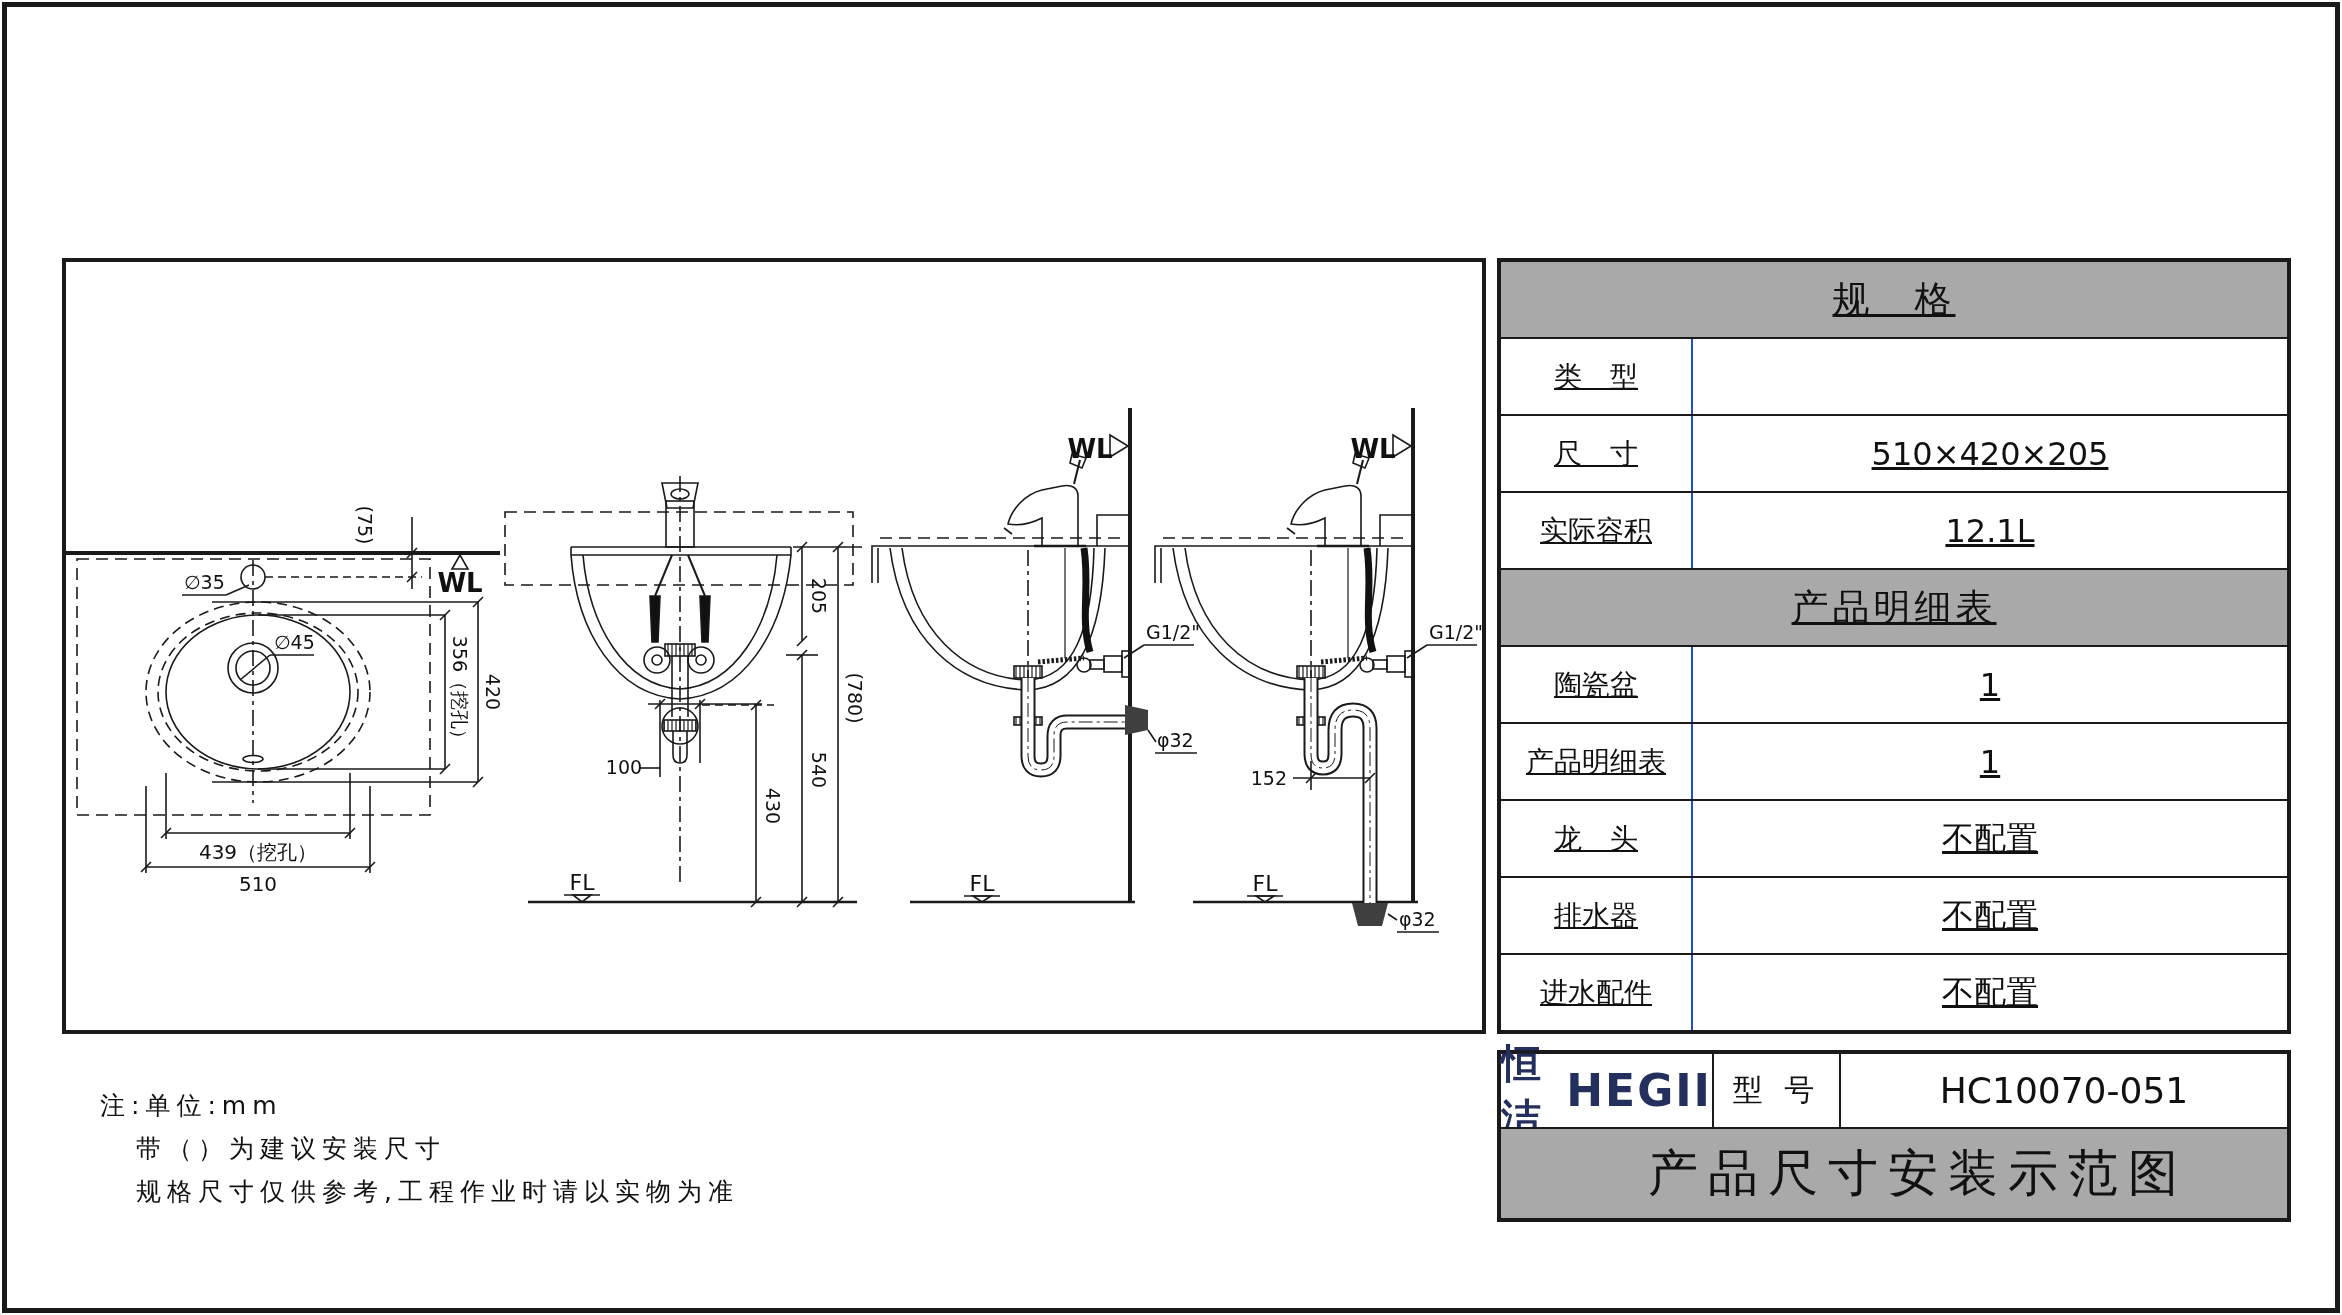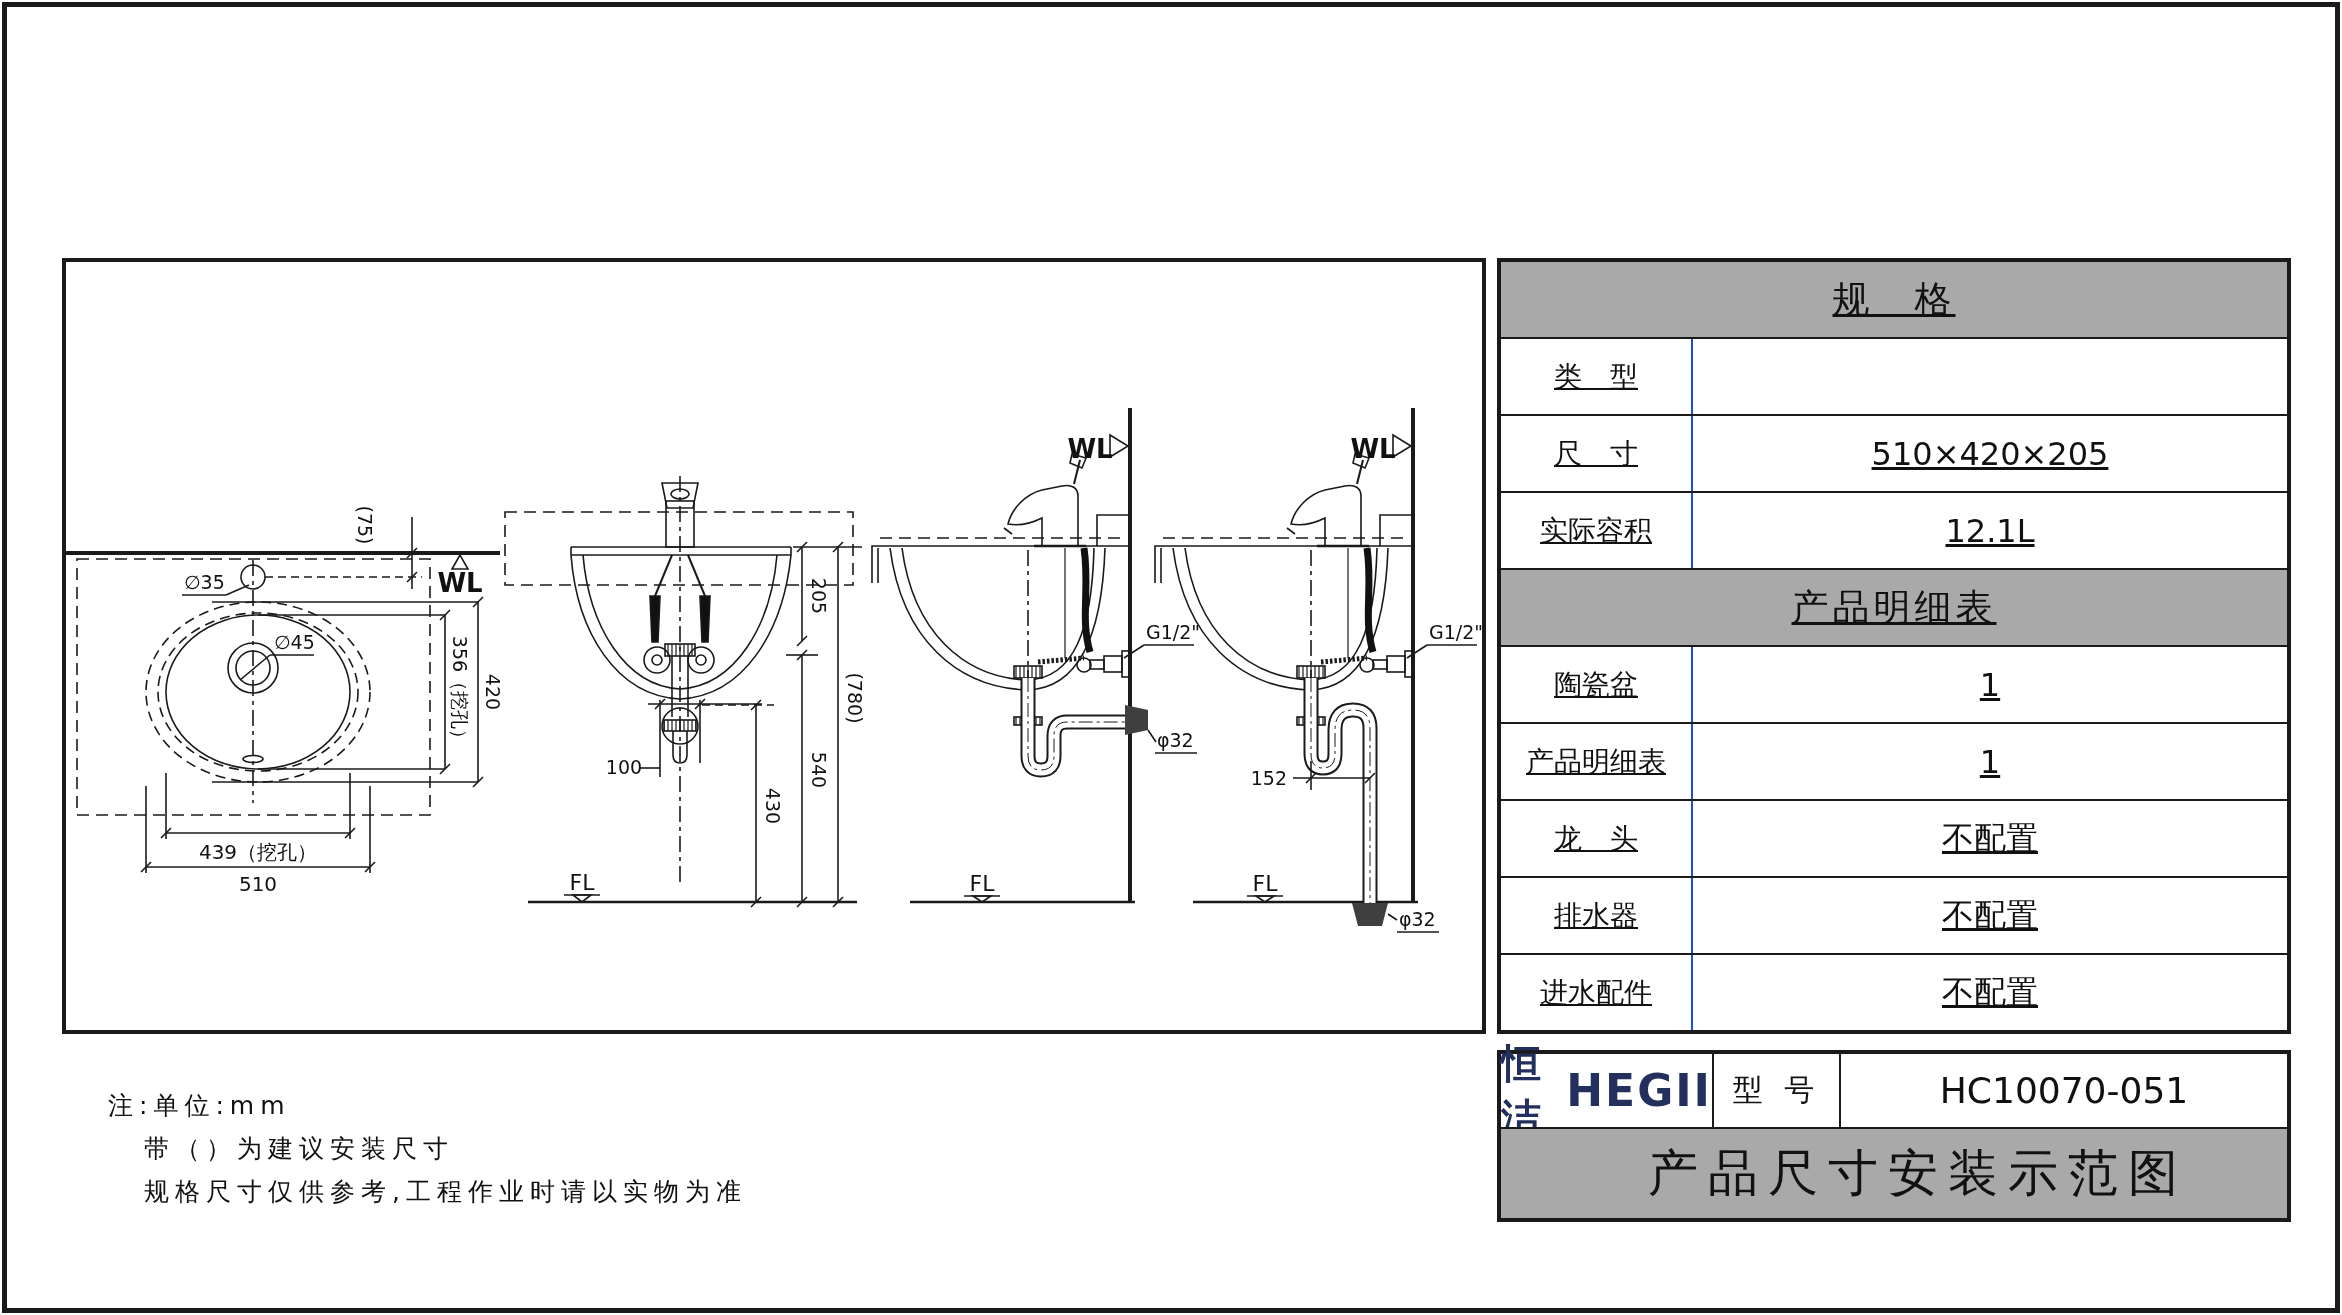--- a/index.html
+++ b/index.html
@@ -25,21 +25,21 @@
   .tb-logo{width:211px;border-right:2px solid #1a1a1a;display:flex;
       align-items:center;justify-content:center;gap:6px;}
   .brand-cn{font-size:40px;font-weight:bold;color:#232f5c;letter-spacing:1px;}
   .brand-en{font-size:44px;font-weight:bold;color:#232f5c;letter-spacing:2px;}
   .tb-model-label{width:125px;border-right:2px solid #1a1a1a;display:flex;
       align-items:center;justify-content:center;font-size:30px;letter-spacing:6px;}
   .tb-model-value{flex:1;display:flex;align-items:center;justify-content:center;font-size:36px;}
   .tb-title{flex:1;background:#a9a9a9;border-top:2px solid #1a1a1a;display:flex;
       align-items:center;justify-content:center;font-size:50px;letter-spacing:10px;padding-left:48px;}
   
-  .notes{position:absolute;left:100px;top:1084px;font-size:25px;line-height:43px;margin-left:8px;}
+  .notes{position:absolute;left:100px;top:1084px;font-size:25px;line-height:43px;}
   .notes .ln{letter-spacing:6px;}
   .notes .ind{margin-left:36px;}
 </style>
 </head>
 <body>
 
 <div class="page">
   <div class="outer-frame"></div>
 
   <svg class="dwg" width="1424" height="776" viewBox="0 0 1424 776">

